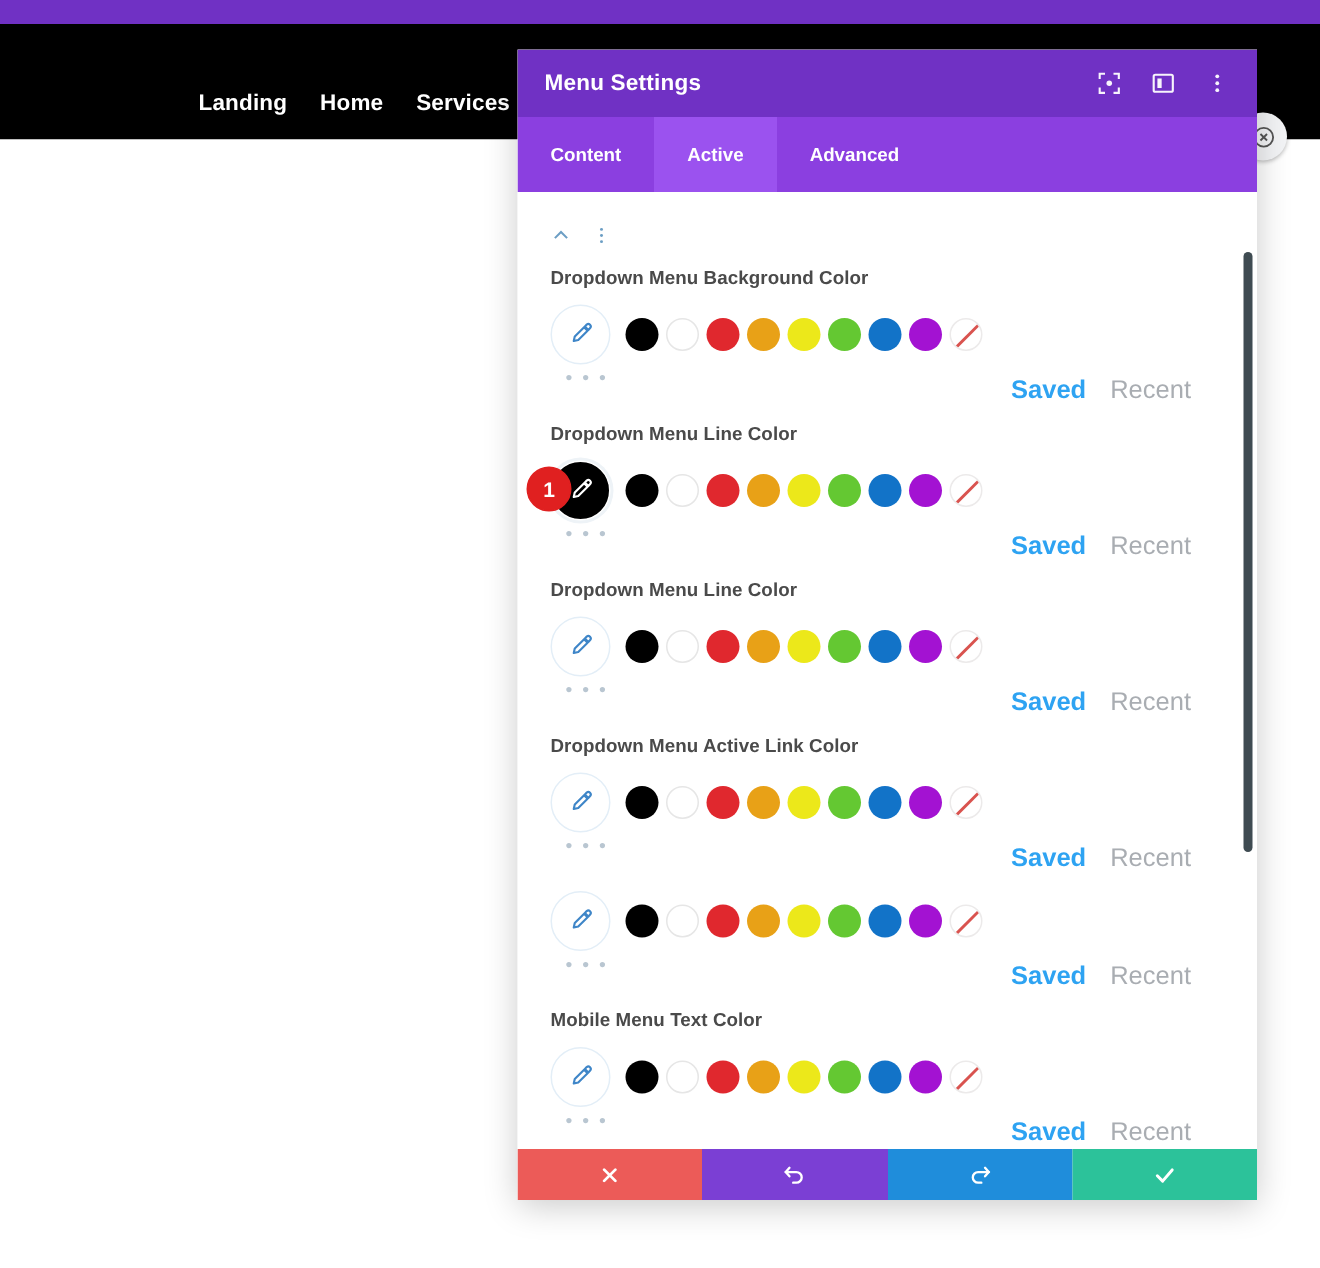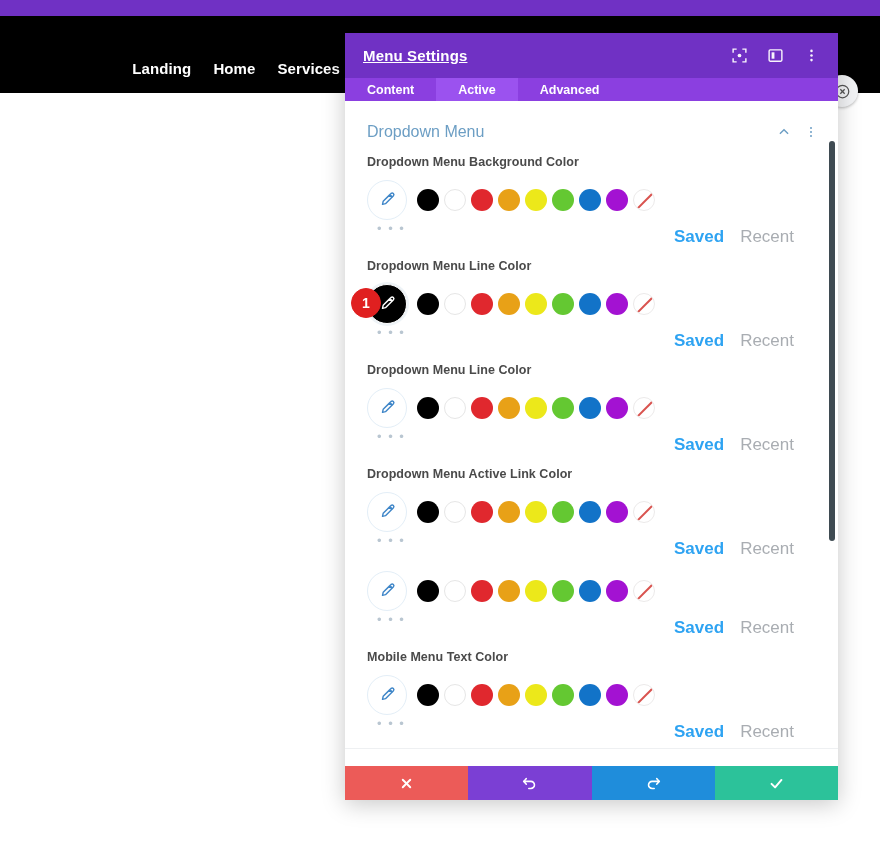--- a/index.html
+++ b/index.html
@@ -53,31 +53,31 @@
     display: flex; flex-direction: column;
     z-index: 10; overflow: hidden;
   }
   .modal-titlebar {
     height: 45px; background: #7031c4;
     display: flex; align-items: center; padding: 0 18px;
     flex: none;
   }
   .modal-title {
     color: #ffffff; font-size: 15px; font-weight: bold;
-    letter-spacing: .15px; flex: 1; text-decoration: underline;
+    letter-spacing: .15px; flex: 1;
   }
   .title-icons { display: flex; align-items: center; gap: 19px; }
   .title-icons .ticon {
     width: 17px; height: 17px; display: flex; align-items: center; justify-content: center;
     opacity: .95; cursor: pointer;
   }
   .title-icons svg { display: block; }
 
   .modal-tabs {
-    height: 23px; background: #8b3fe0;
+    height: 50px; background: #8b3fe0;
     display: flex; align-items: stretch; flex: none;
   }
   .modal-tabs .tab {
     padding: 0 22px; display: flex; align-items: center;
     color: #ffffff; font-size: 12.5px; font-weight: bold;
     cursor: pointer; white-space: nowrap;
   }
   .modal-tabs .tab.active { background: #9b52ef; }
 
   .modal-scroll {
@@ -230,21 +230,20 @@
     <div class="modal-tabs">
       <div class="tab">Content</div>
       <div class="tab active">Active</div>
       <div class="tab">Advanced</div>
     </div>
 
     <div class="modal-scroll">
       <div class="scroll-inner">
 
         <div class="section-head">
-          <div class="stitle">Dropdown Menu</div>
           <div class="shicons">
             <span>
               <svg width="14" height="14" viewBox="0 0 24 24" fill="none" stroke="#6c9ec4" stroke-width="2.4">
                 <path d="M5 15l7-7 7 7"></path>
               </svg>
             </span>
             <span>
               <svg width="14" height="14" viewBox="0 0 24 24" fill="#6c9ec4">
                 <circle cx="12" cy="5" r="1.7"></circle>
                 <circle cx="12" cy="12" r="1.7"></circle>

